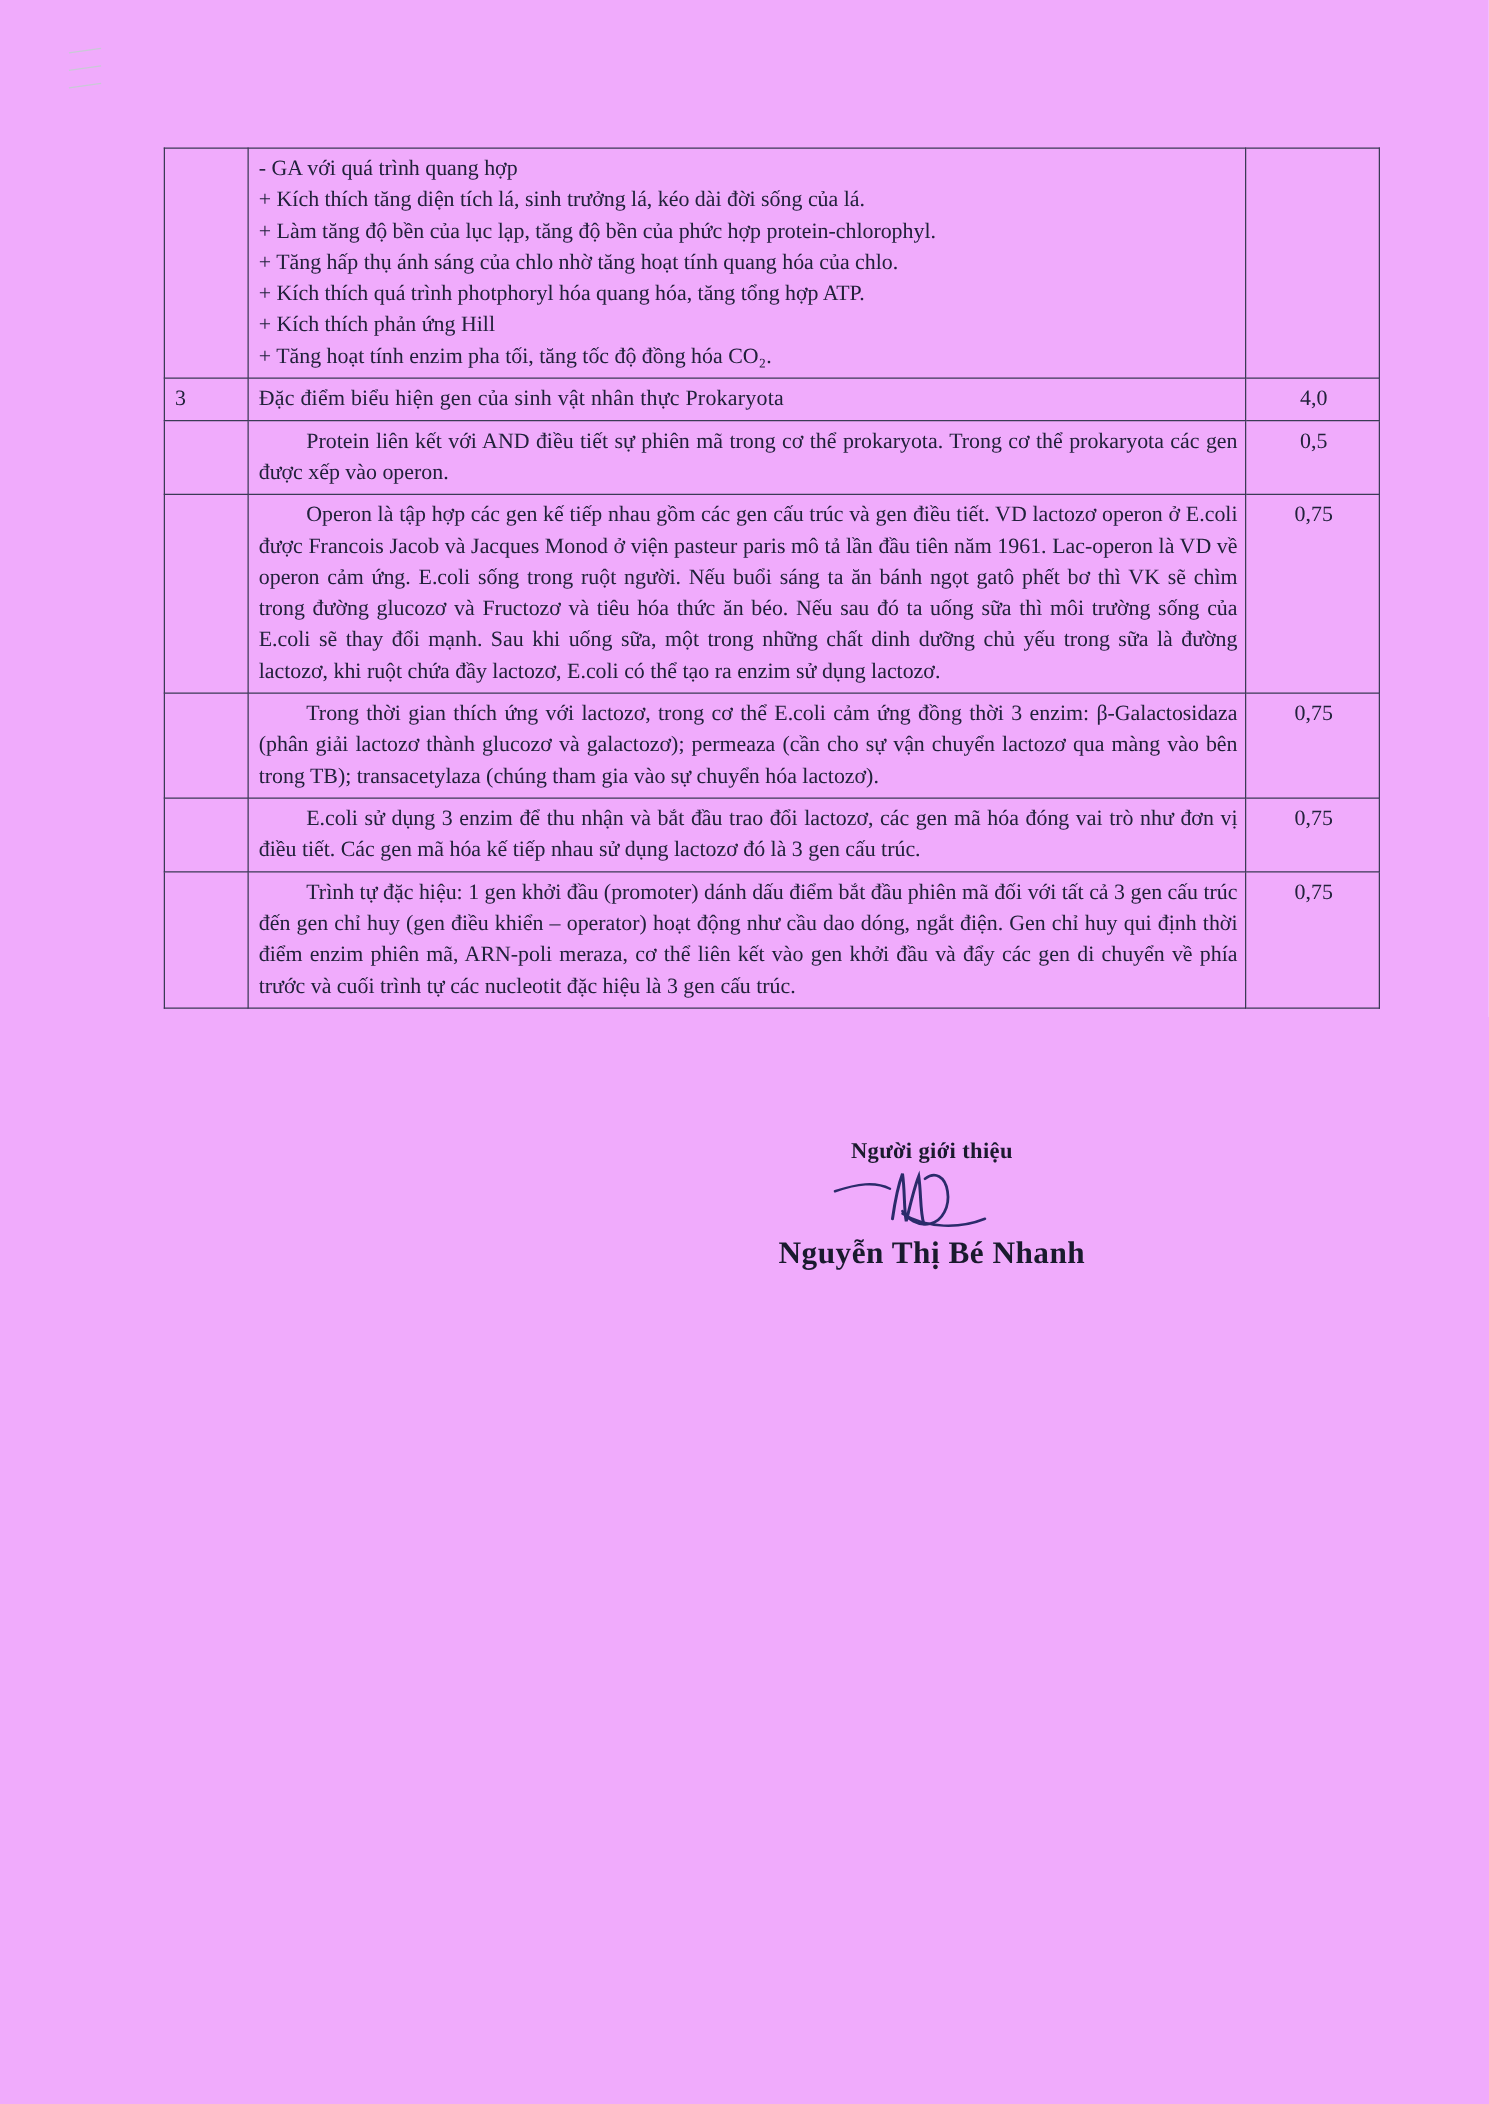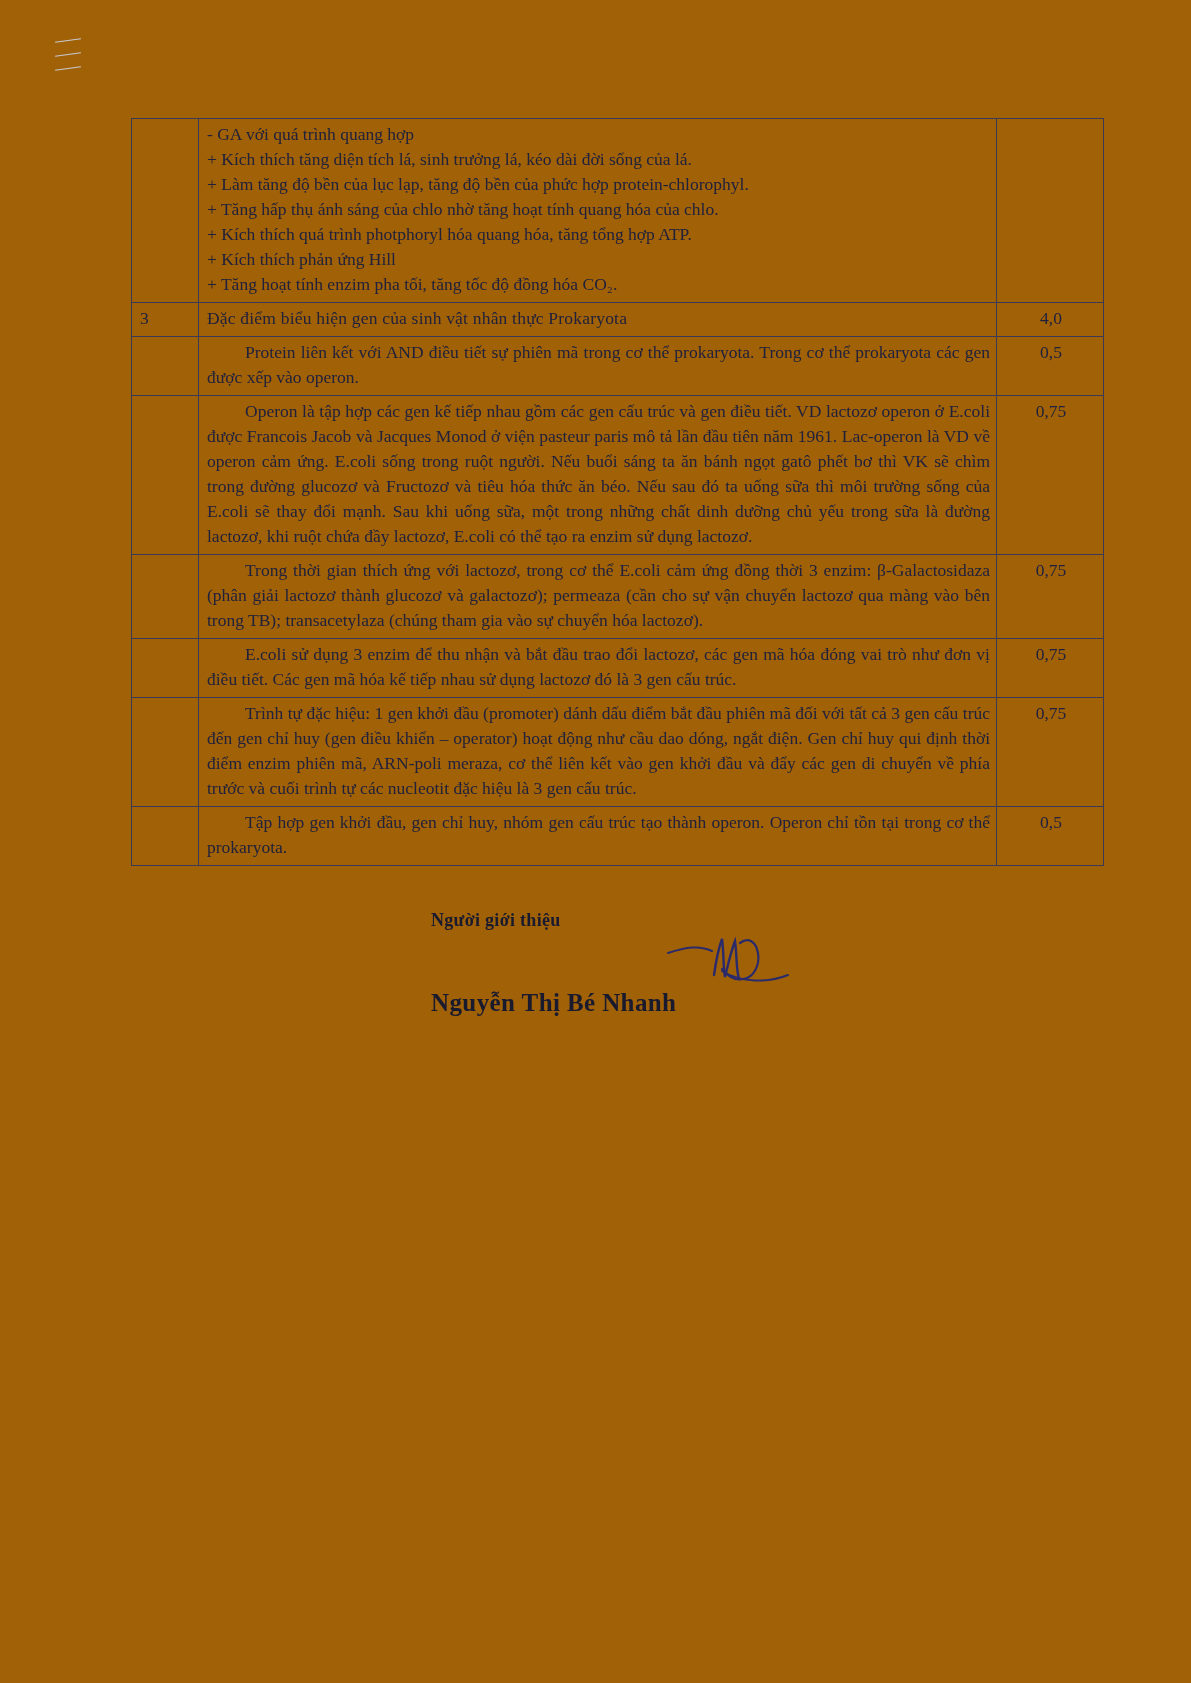--- a/index.html
+++ b/index.html
@@ -13,21 +13,21 @@
     font-family: "Liberation Serif", serif;
     color: #1a1a2e;
     position: relative;
     overflow: hidden;
   }
   .page {
     position: absolute;
     top: 0; left: 0;
     width: 1191px;
     height: 1683px;
-    background: #a16207;
+    background: #f0abfc;
   }
   .doc-table {
     position: absolute;
     top: 118px;
     left: 131px;
     width: 929px;
     border-collapse: collapse;
     table-layout: fixed;
   }
   .doc-table td {
@@ -54,21 +54,21 @@
   }
   .score {
     font-size: 17.5px;
     padding-top: 3px;
   }
   .sig-block {
     position: absolute;
     top: 910px;
     left: 131px;
     width: 929px;
-    text-align: left;
+    text-align: center;
   }
   .sig-title {
     font-weight: bold;
     font-size: 18px;
     letter-spacing: .3px;
     margin-left: 300px;
   }
   .sig-mark {
     margin-left: 300px;
     height: 58px;
@@ -165,27 +165,20 @@
       </tr>
 
       <tr>
         <td class="col-num"></td>
         <td class="col-body cell-body">
           <p class="indent">Trình tự đặc hiệu: 1 gen khởi đầu (promoter) dánh dấu điểm bắt đầu phiên mã đối với tất cả 3 gen cấu trúc đến gen chỉ huy (gen điều khiển – operator) hoạt động như cầu dao dóng, ngắt điện. Gen chỉ huy qui định thời điểm enzim phiên mã, ARN-poli meraza, cơ thể liên kết vào gen khởi đầu và đẩy các gen di chuyển về phía trước và cuối trình tự các nucleotit đặc hiệu là 3 gen cấu trúc.</p>
         </td>
         <td class="col-score score">0,75</td>
       </tr>
 
-      <tr>
-        <td class="col-num"></td>
-        <td class="col-body cell-body">
-          <p class="indent">Tập hợp gen khởi đầu, gen chỉ huy, nhóm gen cấu trúc tạo thành operon. Operon chỉ tồn tại trong cơ thể prokaryota.</p>
-        </td>
-        <td class="col-score score">0,5</td>
-      </tr>
     </tbody>
   </table>
 
   <div class="sig-block">
     <div class="sig-title">Người giới thiệu</div>
     <div class="sig-mark">
       <svg class="sig-svg" width="180" height="58" viewBox="0 0 180 58">
         <path d="M12,22 C30,16 44,14 56,20" stroke="#2b2b6b" stroke-width="2" fill="none" stroke-linecap="round"></path>
         <path d="M58,44 C60,30 63,16 66,8 C68,22 67,36 69,46 C72,34 75,20 79,10 C81,24 80,38 83,48" stroke="#2b2b6b" stroke-width="2.4" fill="none" stroke-linecap="round"></path>
         <path d="M84,12 C92,6 100,10 102,22 C104,34 98,46 88,48 C78,50 70,44 66,38" stroke="#2b2b6b" stroke-width="2.2" fill="none" stroke-linecap="round"></path>

